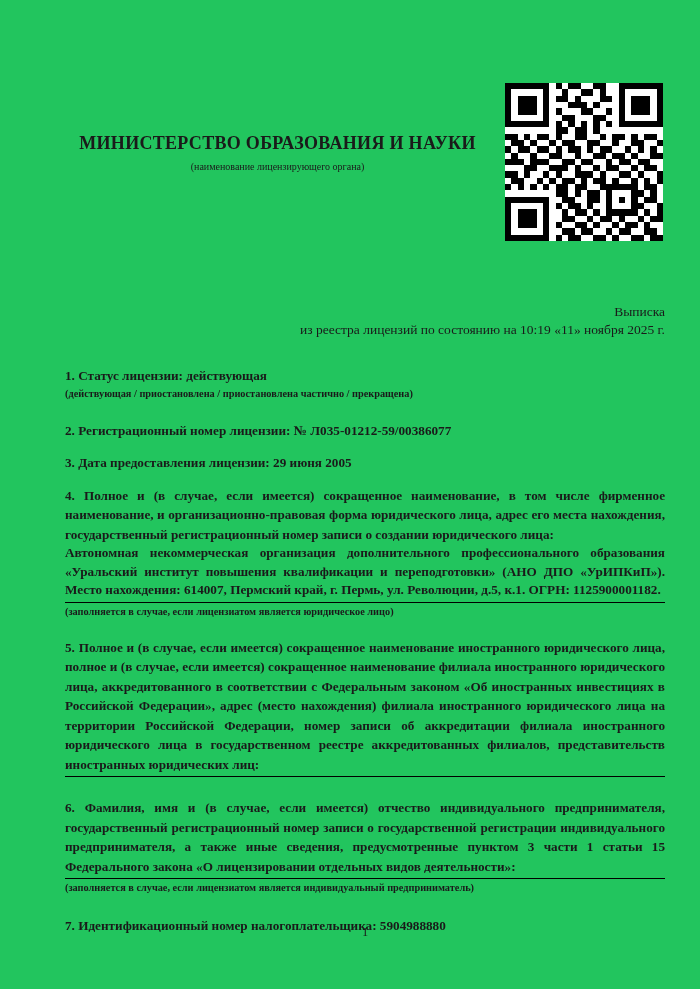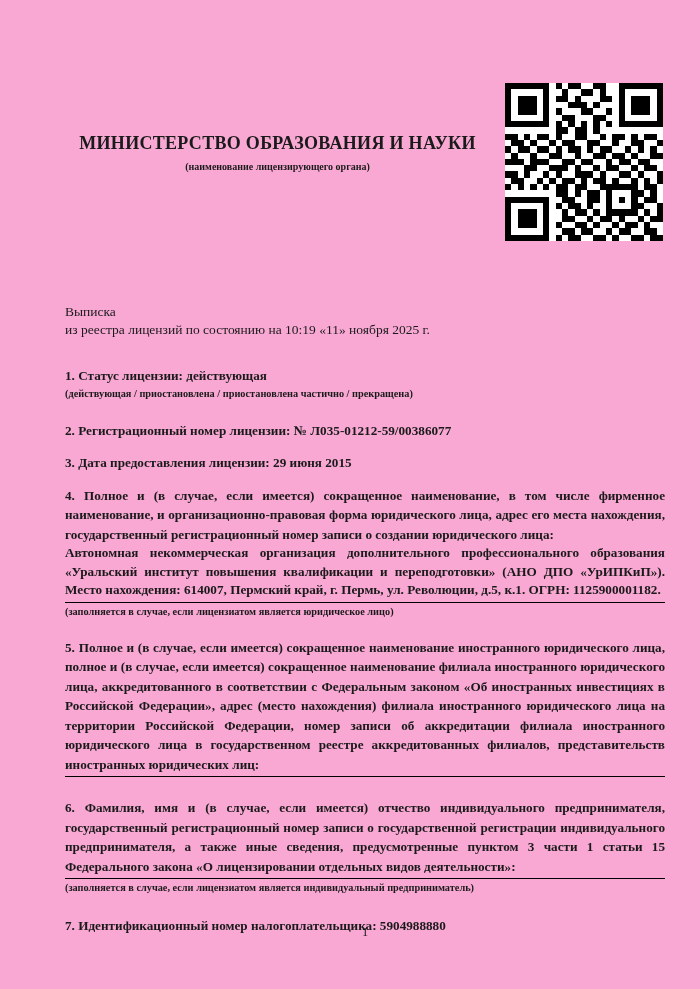--- a/index.html
+++ b/index.html
@@ -5,58 +5,57 @@
   * { margin: 0; padding: 0; box-sizing: border-box; }
   html, body { background: #ffffff; }
   body {
     width: 700px; height: 989px;
     font-family: "Liberation Serif", serif;
     color: #1a1a1a;
   }
   .page {
     position: relative;
     width: 700px; height: 989px;
-    background: #f9a8d4;
+    background: #22c55e;
     overflow: hidden;
   }
   
   .ministry {
     position: absolute; left: 65px; top: 130px; width: 425px;
     text-align: center;
   }
   .ministry-line {
     font-weight: bold;
     font-size: 18px;
     line-height: 26px;
     letter-spacing: 0.3px;
   }
   .ministry-caption {
     font-size: 10px;
     line-height: 13px;
     margin-top: 4px;
-    font-weight: bold;
   }
   
   .qr {
     position: absolute; left: 505px; top: 83px;
     width: 158px; height: 158px;
     display: grid;
     grid-template-columns: repeat(25, 1fr);
     grid-template-rows: repeat(25, 1fr);
     background: #ffffff;
   }
   .qr .m { background: #000000; }
   
   .content {
     position: absolute; left: 65px; top: 303px; width: 600px;
     font-size: 13.2px;
     line-height: 19.5px;
   }
   .doc-title {
-    text-align: left;
+    text-align: right;
     font-size: 13.5px;
     line-height: 17.5px;
     margin-bottom: 28px;
   }
   .item { margin-bottom: 13px; font-weight: bold; }
   .item-1 { margin-bottom: 20px; }
   .item-4 { margin-bottom: 19px; }
   .item-5, .item-6 { margin-bottom: 21px; }
   .just { text-align: justify; }
   .value-text { line-height: 18.5px; }
@@ -724,21 +723,21 @@
     <div class="item item-1">
       <div>1. Статус лицензии: действующая</div>
       <div class="caption">(действующая / приостановлена / приостановлена частично / прекращена)</div>
     </div>
 
     <div class="item">
       <div>2. Регистрационный номер лицензии: № Л035-01212-59/00386077</div>
     </div>
 
     <div class="item">
-      <div>3. Дата предоставления лицензии: 29 июня 2015</div>
+      <div>3. Дата предоставления лицензии: 29 июня 2005</div>
     </div>
 
     <div class="item item-4">
       <div class="just">4. Полное и (в случае, если имеется) сокращенное наименование, в том числе фирменное наименование, и организационно-правовая форма юридического лица, адрес его места нахождения, государственный регистрационный номер записи о создании юридического лица:</div>
       <div class="just value-text">Автономная некоммерческая организация дополнительного профессионального образования «Уральский институт повышения квалификации и переподготовки» (АНО ДПО «УрИПКиП»). Место нахождения: 614007, Пермский край, г. Пермь, ул. Революции, д.5, к.1. ОГРН: 1125900001182.</div>
       <hr class="rule">
       <div class="caption">(заполняется в случае, если лицензиатом является юридическое лицо)</div>
     </div>
 
     <div class="item item-5">

